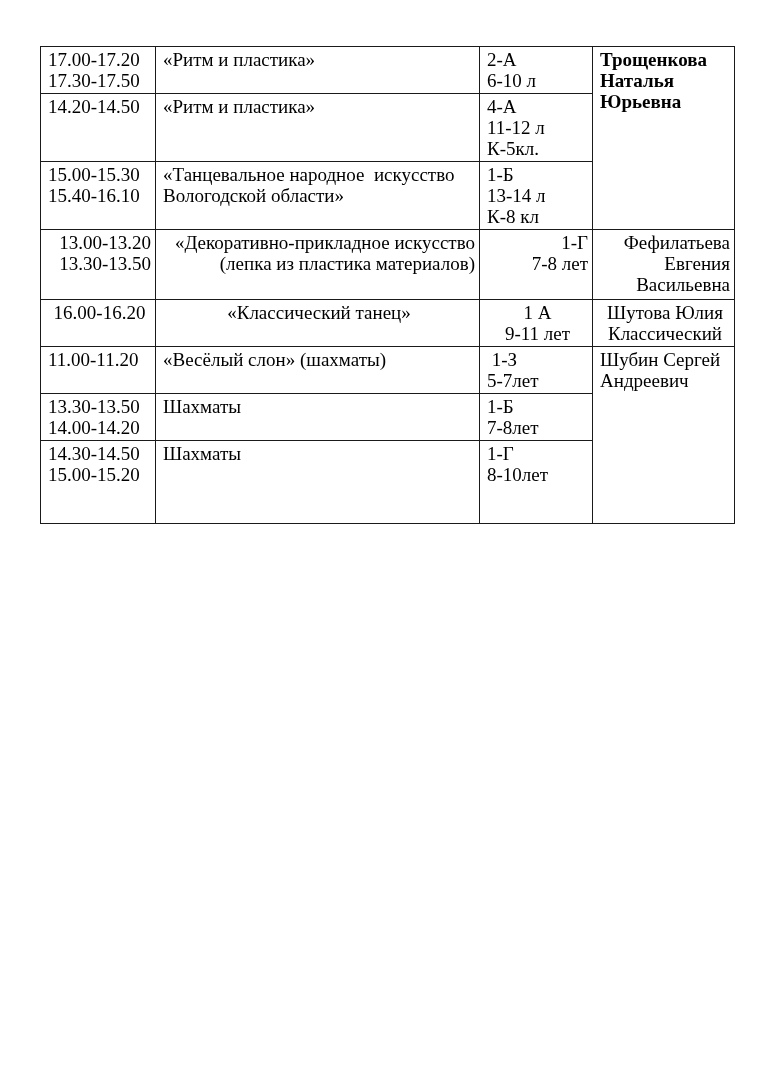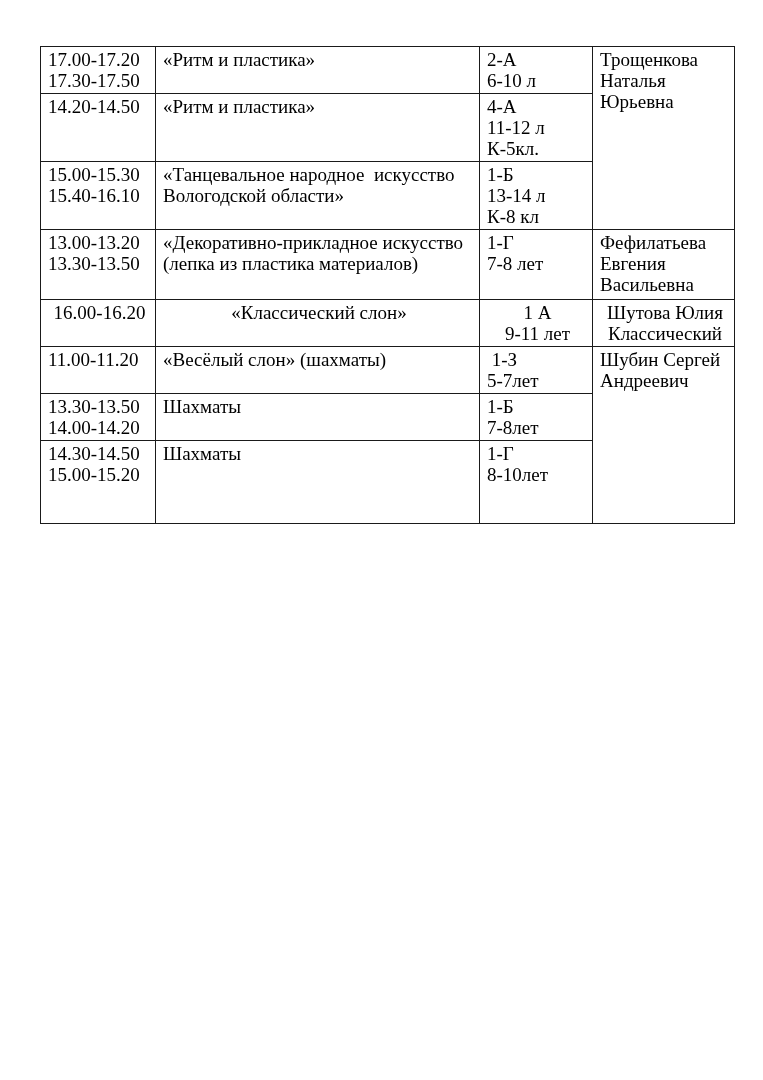--- a/index.html
+++ b/index.html
@@ -35,27 +35,27 @@
     word-wrap: break-word;
   }
   col.c-time    { width: 115px; }
   col.c-act     { width: 324px; }
   col.c-grp     { width: 113px; }
   col.c-teacher { width: 142px; }
 
   tr.r1 { height: 43px; }
   tr.r2 { height: 60px; padding-left: 28px; }
   tr.r3 { height: 58px; }
-  tr.r4 { height: 70px; }
+  tr.r4 { height: 70px; text-align: right; }
   tr.r5 { height: 40px; text-align: center; }
   tr.r6 { height: 41px; }
   tr.r7 { height: 43px; }
   tr.r8 { height: 83px; }
 
-  td.teacher-pad-a { padding-top: 20px; }
+  td.teacher-pad-a { padding-top: 20px; font-weight: bold; }
   td.teacher-pad-b { padding-top: 44px; margin-left: 12px; }
 </style>
 </head>
 <body>
 
 <div class="page">
   <table class="doc-table">
     <colgroup>
       <col class="c-time">
       <col class="c-act">
@@ -95,21 +95,21 @@
         <td>«Декоративно-прикладное искусство
 (лепка из пластика материалов)</td>
         <td>1-Г
 7-8 лет</td>
         <td>Фефилатьева
 Евгения
 Васильевна</td>
       </tr>
       <tr class="r5">
         <td>16.00-16.20</td>
-        <td>«Классический слон»</td>
+        <td>«Классический танец»</td>
         <td>1 А
 9-11 лет</td>
         <td>Шутова Юлия
 Классический</td>
       </tr>
       <tr class="r6">
         <td>11.00-11.20</td>
         <td>«Весёлый слон» (шахматы)</td>
         <td> 1-З
 5-7лет</td>

